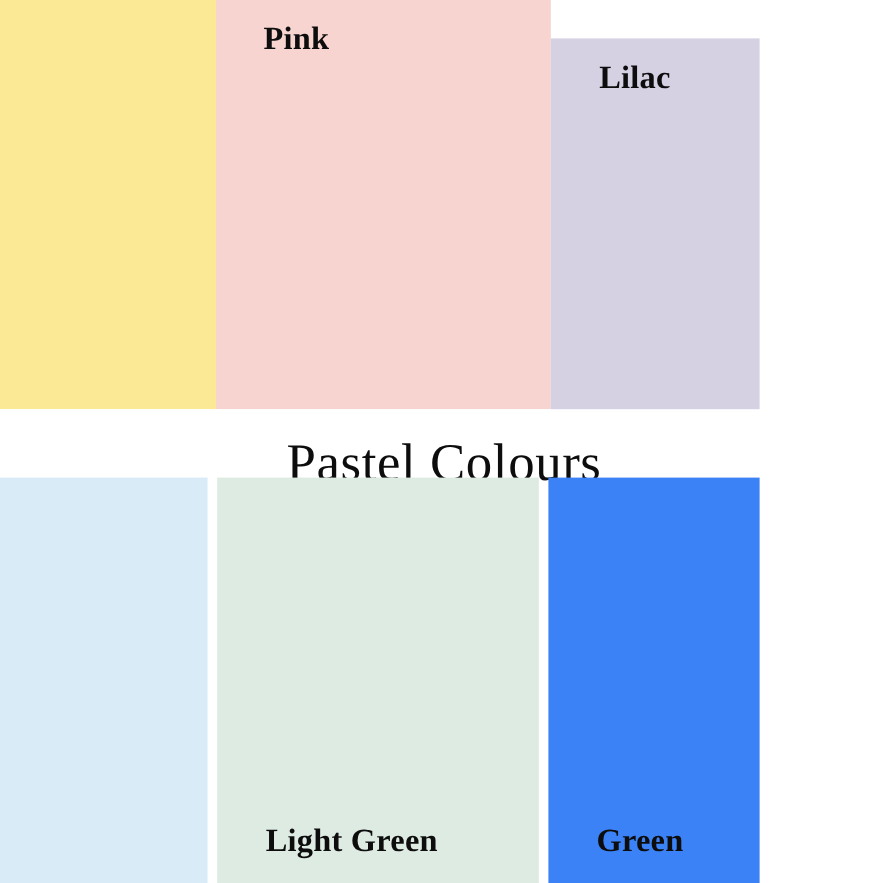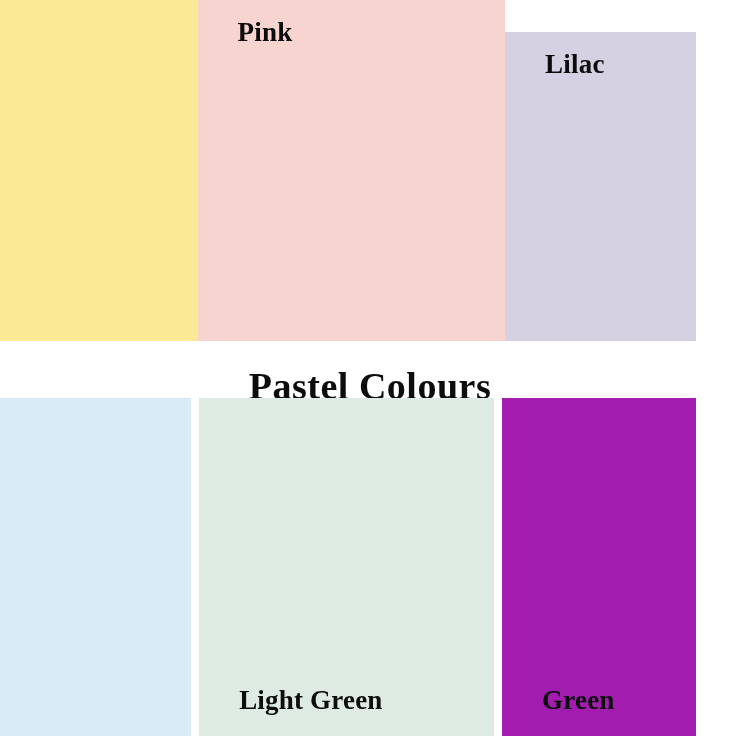--- a/index.html
+++ b/index.html
@@ -16,21 +16,21 @@
     width: 740px;
     height: 736px;
     overflow: hidden;
     background: #ffffff;
   }
 
   
   .swatch-row {
     position: absolute;
     left: 0;
-    width: 696px;
+    width: 633px;
     display: flex;
     flex-direction: row;
     align-items: stretch;
   }
 
   #swatch-row-top {
     top: 0;
     height: 341px;
   }
 
@@ -77,22 +77,22 @@
     height: 57px;
     background: #ffffff;
     display: flex;
     align-items: center;
     justify-content: center;
   }
 
   #board-title {
     color: #0d0d0d;
     font-family: "Liberation Serif", "DejaVu Serif", serif;
-    font-weight: bold;
-    font-size: 38px;
+    font-weight: normal;
+    font-size: 44px;
     letter-spacing: 0.5px;
     line-height: 1;
     white-space: nowrap;
     margin-top: 32px;
   }
 </style>
 </head>
 <body>
 
 <div id="palette-board">
@@ -120,19 +120,19 @@
   <div class="swatch-row" id="swatch-row-bottom">
 
     <div class="swatch" id="swatch-light-blue" style="width:208px;background:#DAEBF8;">
       
     </div>
 
     <div class="swatch" id="swatch-light-green" style="width:321px;background:#DEEBE3;">
       <span class="swatch-label">Light Green</span>
     </div>
 
-    <div class="swatch" id="swatch-green" style="width:211px;background:#a21caf;">
+    <div class="swatch" id="swatch-green" style="width:211px;background:#3b82f6;">
       <span class="swatch-label">Green</span>
     </div>
 
   </div>
 
 </div>
 
 </body></html>

